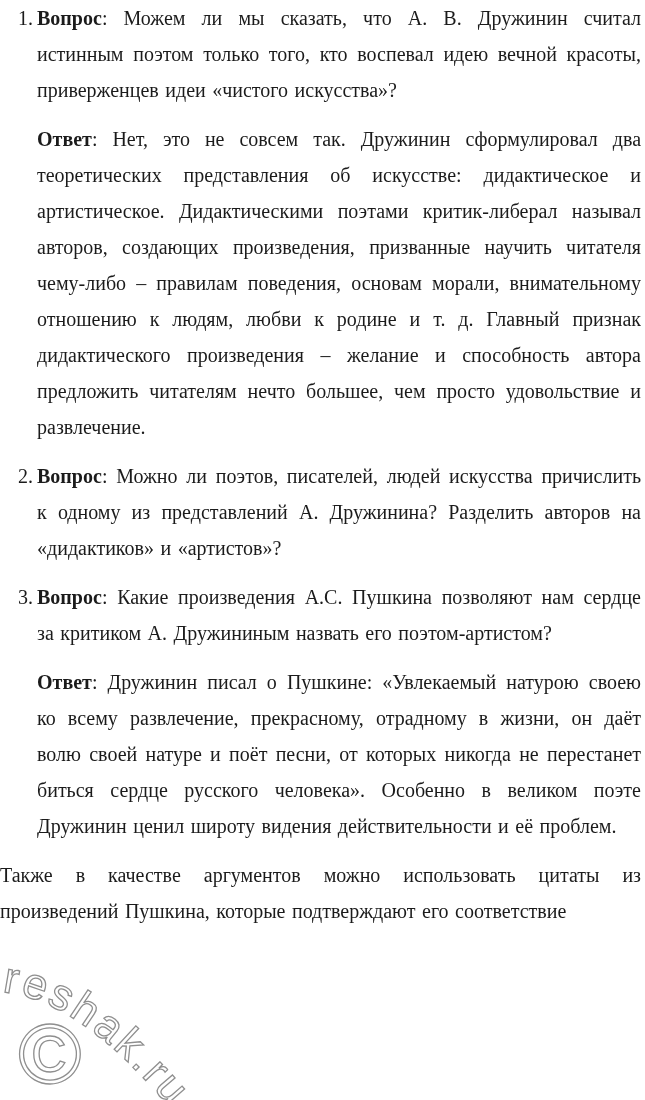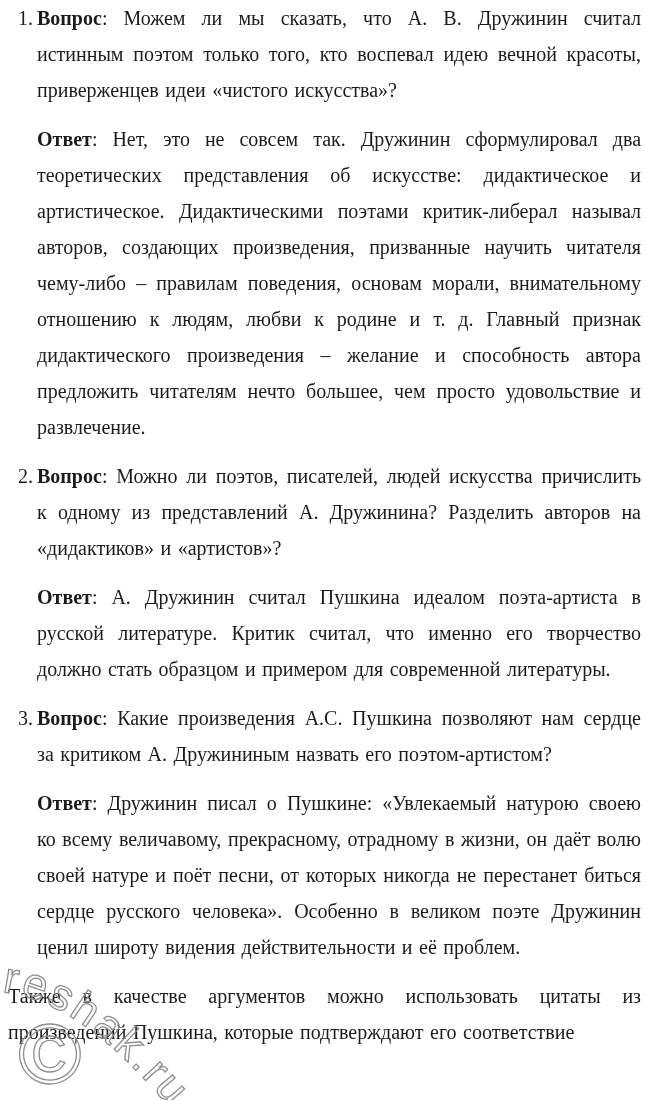--- a/index.html
+++ b/index.html
@@ -38,21 +38,21 @@
   .num {
     position: absolute;
     left: 18px;
     top: 0;
   }
   .lbl {
     font-weight: bold;
     margin-top: 12px;
   }
   .closing {
-    padding-left: 8px;
+    padding-left: 0;
     padding-right: 4px;
     margin-bottom: 0;
   }
   .watermark {
     position: absolute;
     left: 0;
     top: 950px;
     pointer-events: none;
   }
 </style>
@@ -67,31 +67,28 @@
     </div>
     <div class="para qa-para">
       <span class="lbl">Ответ</span><span>: </span><span>Нет, это не совсем так. Дружинин сформулировал два теоретических представления об искусстве: дидактическое и артистическое. Дидактическими поэтами критик-либерал называл авторов, создающих произведения, призванные научить читателя чему-либо – правилам поведения, основам морали, внимательному отношению к людям, любви к родине и т. д. Главный признак дидактического произведения – желание и способность автора предложить читателям нечто большее, чем просто удовольствие и развлечение.</span>
     </div>
   </div>
 
   <div>
     <div class="para qa-para">
       <span class="num">2.</span><span class="lbl">Вопрос</span><span>: </span><span>Можно ли поэтов, писателей, людей искусства причислить к одному из представлений А. Дружинина? Разделить авторов на «дидактиков» и «артистов»?</span>
     </div>
-    <div class="para qa-para">
-      <span class="lbl">Ответ</span><span>: </span><span>А. Дружинин считал Пушкина идеалом поэта-артиста в русской литературе. Критик считал, что именно его творчество должно стать образцом и примером для современной литературы.</span>
-    </div>
   </div>
 
   <div>
     <div class="para qa-para">
       <span class="num">3.</span><span class="lbl">Вопрос</span><span>: </span><span>Какие произведения А.С. Пушкина позволяют нам сердце за критиком А. Дружининым назвать его поэтом-артистом?</span>
     </div>
     <div class="para qa-para">
-      <span class="lbl">Ответ</span><span>: </span><span>Дружинин писал о Пушкине: «Увлекаемый натурою своею ко всему величавому, прекрасному, отрадному в жизни, он даёт волю своей натуре и поёт песни, от которых никогда не перестанет биться сердце русского человека». Особенно в великом поэте Дружинин ценил широту видения действительности и её проблем.</span>
+      <span class="lbl">Ответ</span><span>: </span><span>Дружинин писал о Пушкине: «Увлекаемый натурою своею ко всему развлечение, прекрасному, отрадному в жизни, он даёт волю своей натуре и поёт песни, от которых никогда не перестанет биться сердце русского человека». Особенно в великом поэте Дружинин ценил широту видения действительности и её проблем.</span>
     </div>
   </div>
 
   <div class="para closing">Также в качестве аргументов можно использовать цитаты из произведений Пушкина, которые подтверждают его соответствие</div>
 
   <svg class="watermark" width="210" height="150" viewBox="0 0 210 150" xmlns="http://www.w3.org/2000/svg">
     <defs>
       <path id="wm-arc" d="M 2 42 Q 80 50 170 158" fill="none"></path>
     </defs>
     <text font-family="Liberation Sans, DejaVu Sans, sans-serif" font-size="44" letter-spacing="3" fill="none" stroke="#8f8f8f" stroke-width="1.3">

